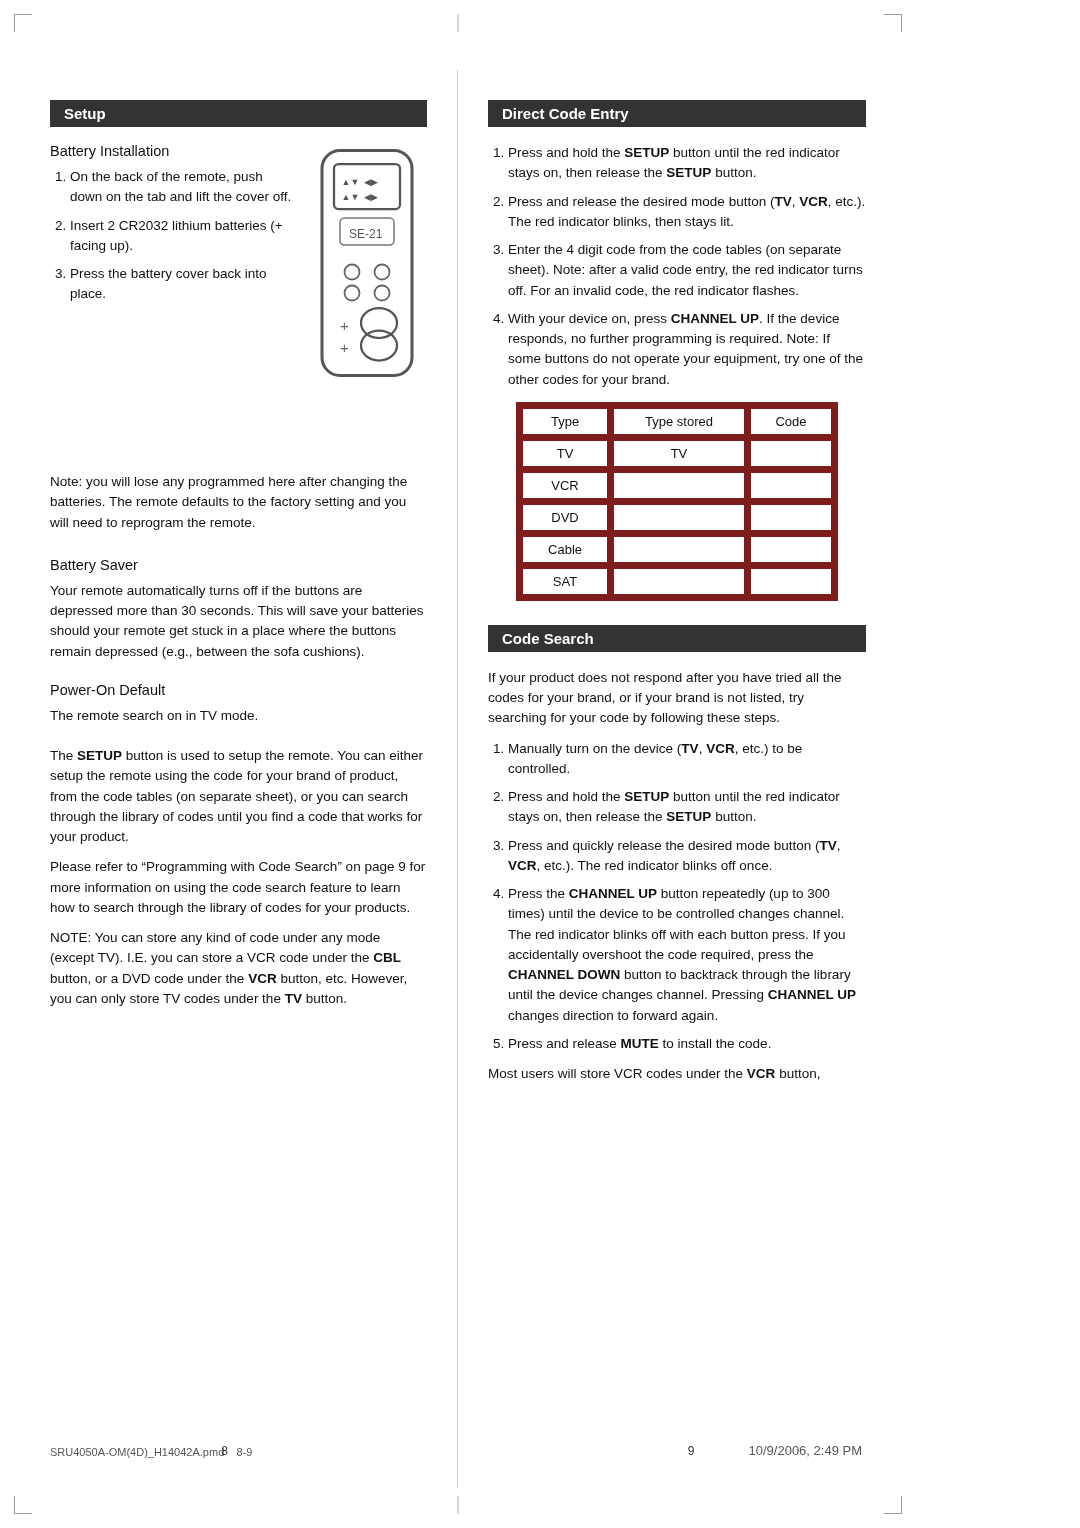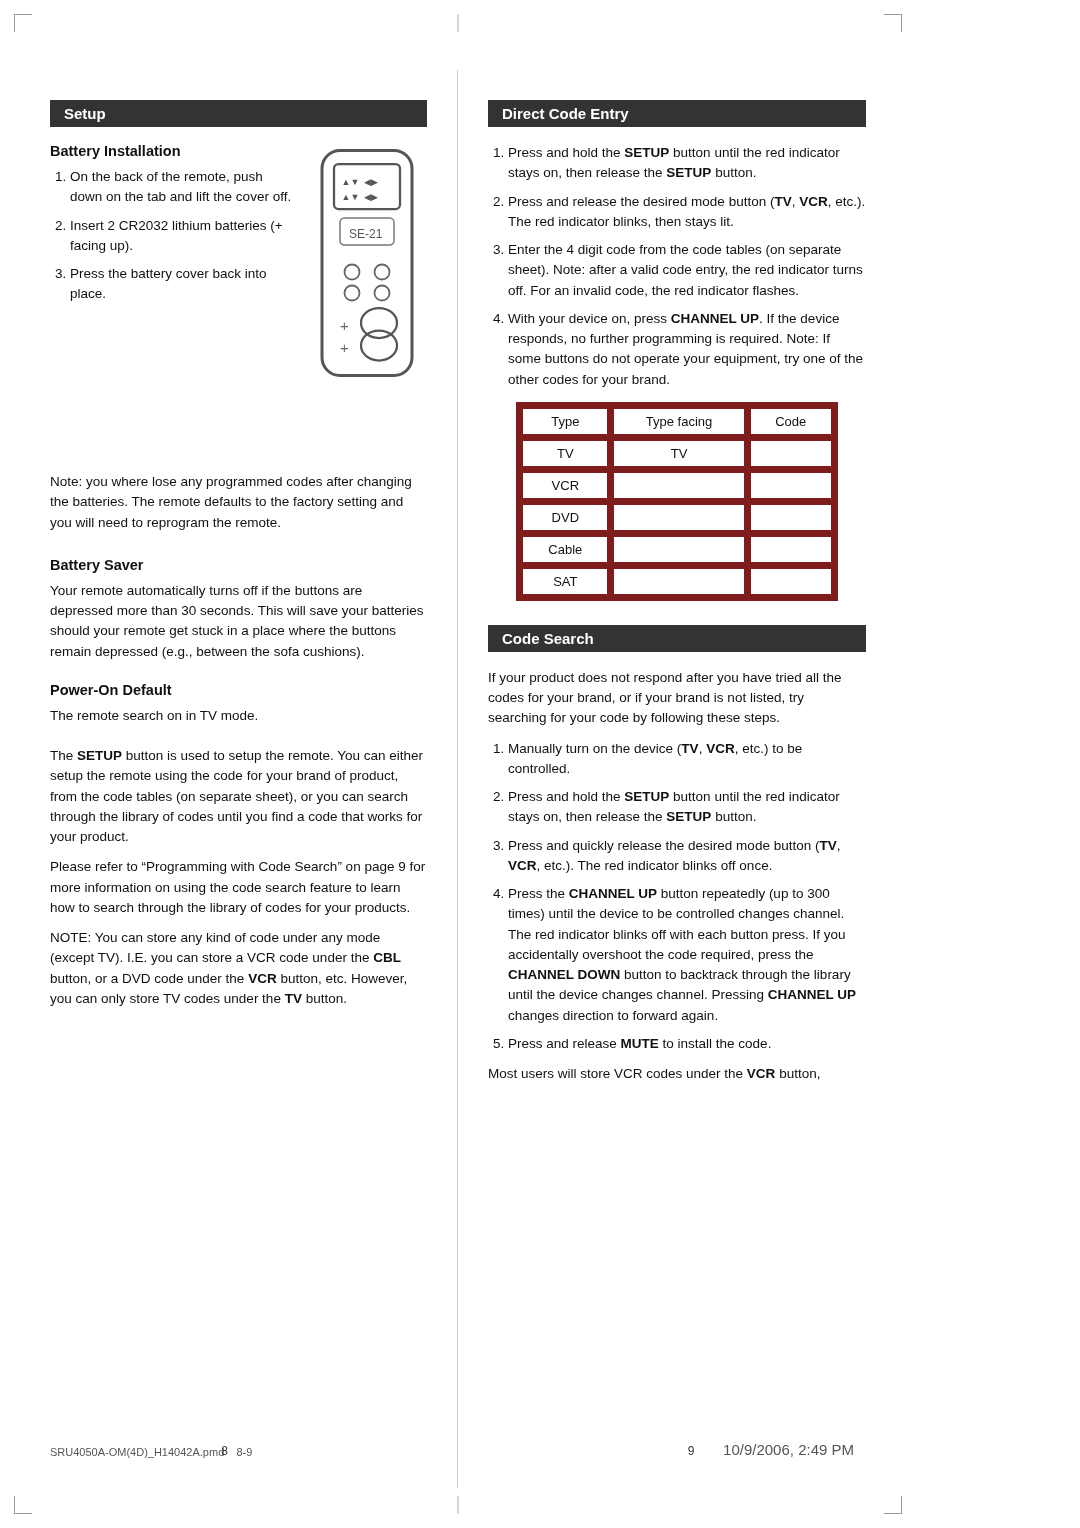--- a/index.html
+++ b/index.html
@@ -60,21 +60,21 @@
       font-size: 15px;
       font-weight: bold;
       padding: 5px 14px;
       margin-bottom: 16px;
       display: block;
     }
 
     
     .subsection-header {
       font-size: 14.5px;
-      font-weight: bold;
+      font-weight: normal;
       margin-bottom: 8px;
     }
 
     p {
       margin-bottom: 10px;
       line-height: 1.5;
     }
 
     ol {
       margin-left: 20px;
@@ -133,22 +133,22 @@
       bottom: 30px;
       left: 50%;
       transform: translateX(-110%);
       font-size: 12px;
       color: #333;
     }
 
     .footer-right {
       position: absolute;
       bottom: 30px;
-      right: 62px;
-      font-size: 15px;
+      right: 54px;
+      font-size: 13px;
       color: #555;
     }
 
     .footer-center-right {
       position: absolute;
       bottom: 30px;
       right: 50%;
       transform: translateX(110%);
       font-size: 12px;
       color: #333;
@@ -226,21 +226,21 @@
             <span>Insert 2 CR2032 lithium batteries (+ facing up).</span>
           </li>
           <li>
             <span>Press the battery cover back into place.</span>
           </li>
         </ol>
       </div>
 
       <div style="clear:both;"></div>
 
-      <p class="note-text">Note: you where lose any programmed codes after changing the batteries. The remote defaults to the factory setting and you will need to reprogram the remote.</p>
+      <p class="note-text">Note: you will lose any programmed here after changing the batteries. The remote defaults to the factory setting and you will need to reprogram the remote.</p>
 
       <div class="section-gap">
         <div class="subsection-header">Battery Saver</div>
         <p>Your remote automatically turns off if the buttons are depressed more than 30 seconds. This will save your batteries should your remote get stuck in a place where the buttons remain depressed (e.g., between the sofa cushions).</p>
       </div>
 
       <div class="section-gap2">
         <div class="subsection-header">Power-On Default</div>
         <p>The remote search on in TV mode.</p>
       </div>
@@ -268,21 +268,21 @@
         <li>Press and release the desired mode button (<b>TV</b>, <b>VCR</b>, etc.). The red indicator blinks, then stays lit.</li>
         <li>Enter the 4 digit code from the code tables (on separate sheet). Note: after a valid code entry, the red indicator turns off.  For an invalid code, the red indicator flashes.</li>
         <li>With your device on, press <b>CHANNEL UP</b>. If the device responds, no further programming is required. Note: If some buttons do not operate your equipment, try one of the other codes for your brand.</li>
       </ol>
 
 
       <table class="ref-table">
         <thead>
           <tr>
             <th>Type</th>
-            <th>Type facing</th>
+            <th>Type stored</th>
             <th>Code</th>
           </tr>
         </thead>
         <tbody>
           <tr>
             <td>TV</td>
             <td>TV</td>
             <td>&nbsp;</td>
           </tr>
           <tr>

